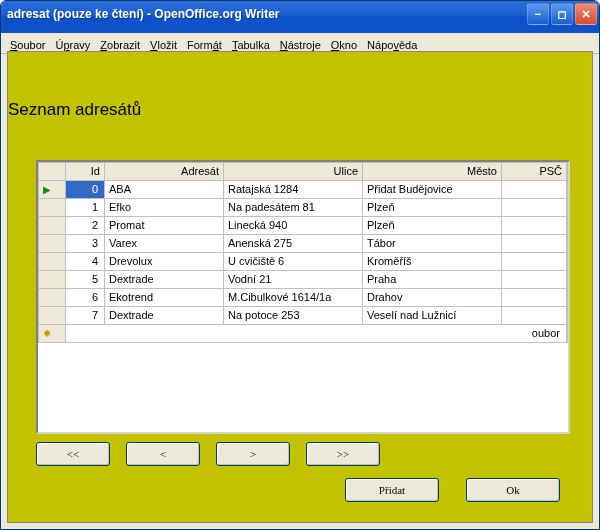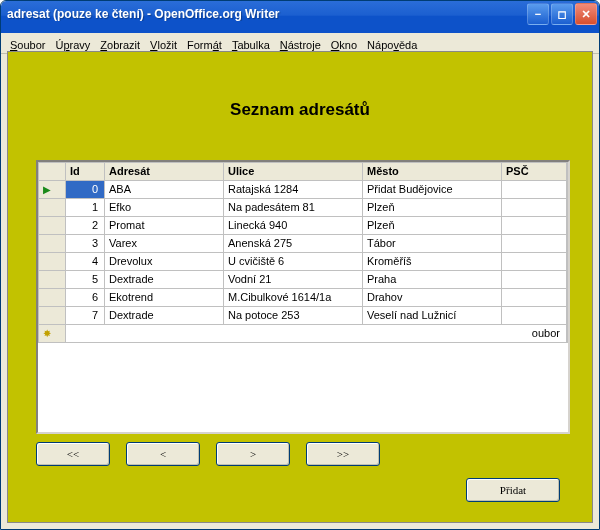--- a/index.html
+++ b/index.html
@@ -8,25 +8,25 @@
 #titlebar .title{flex:1;white-space:nowrap;overflow:hidden;text-shadow:1px 1px 1px rgba(0,0,0,.3)}
 .winbtns{display:flex;gap:2px}
 .winbtn{width:20px;height:20px;border-radius:3px;border:1px solid #fff3;display:flex;align-items:center;justify-content:center;color:#fff;font-weight:bold;font-family:Arial;font-size:11px}
 .winbtn.min{background:linear-gradient(#5a9ced,#1b5fd0)}
 .winbtn.max{background:linear-gradient(#5a9ced,#1b5fd0)}
 .winbtn.close{background:linear-gradient(#f08b7a,#d64f2e)}
 #menubar{height:20px;background:#ece9d8;border-bottom:1px solid #c0c0b0;display:flex;align-items:flex-end;padding:0 4px;gap:0}
 .menuitem{padding:2px 5px;cursor:default}
 .menuitem .u{text-decoration:underline}
 #content{position:absolute;left:6px;right:6px;top:50px;bottom:6px;background:#c2c200;border:1px solid #888}
-#heading{position:absolute;left:0;right:0;top:48px;text-align:center;font-size:17px;font-weight:bold;color:#000}
+#heading{position:absolute;left:0;right:0;top:48px;text-align:left;font-size:17px;font-weight:normal;color:#000}
 #grid-wrap{position:absolute;left:28px;top:108px;width:530px;height:270px;background:#fff;border:2px inset #d6d3ce}
 table.grid{border-collapse:collapse;width:100%;table-layout:fixed}
 table.grid th,table.grid td{border:1px solid #c0c0c0;padding:1px 4px;font-size:11px;white-space:nowrap;overflow:hidden;height:15px;line-height:15px;text-align:left;background:#fff}
-table.grid th{background:#ece9d8;text-align:left;font-weight:bold}
+table.grid th{background:#ece9d8;text-align:right;font-weight:normal}
 .rowhdr{width:18px;background:#ece9d8 !important;text-align:center;padding:0}
 .cur-arrow{color:#1a8a1a;font-size:10px}
 .new-star{color:#c2a000;font-size:10px}
 .selcell{background:#316ac5 !important;color:#fff}
 .col-id{width:30px;text-align:right}
 table.grid td.col-id{text-align:right;padding-right:6px}
 .col-adr{width:110px}.col-ul{width:130px}.col-me{width:130px}.col-psc{width:56px}.col-ext{width:auto}
 #navbtns{position:absolute;left:28px;bottom:56px;display:flex;gap:16px}
 #actbtns{position:absolute;right:32px;bottom:20px;display:flex;gap:27px}
 .btn{min-width:44px;height:22px;padding:0 14px;background:#ece9d8;border:1px solid #003c74;border-radius:3px;box-shadow:inset 1px 1px 0 #fff,inset -1px -1px 0 #c0c0b0;font:11px Tahoma;display:flex;align-items:center;justify-content:center;cursor:default}
@@ -158,15 +158,16 @@
 
     <div id="navbtns">
       <div class="btn">&lt;&lt;</div>
       <div class="btn">&lt;</div>
       <div class="btn">&gt;</div>
       <div class="btn">&gt;&gt;</div>
     </div>
 
     <div id="actbtns">
       <div class="btn wide">Přidat</div>
+      <div class="btn wide">Ok</div>
     </div>
   </div>
 </div>
 
 </body></html>

